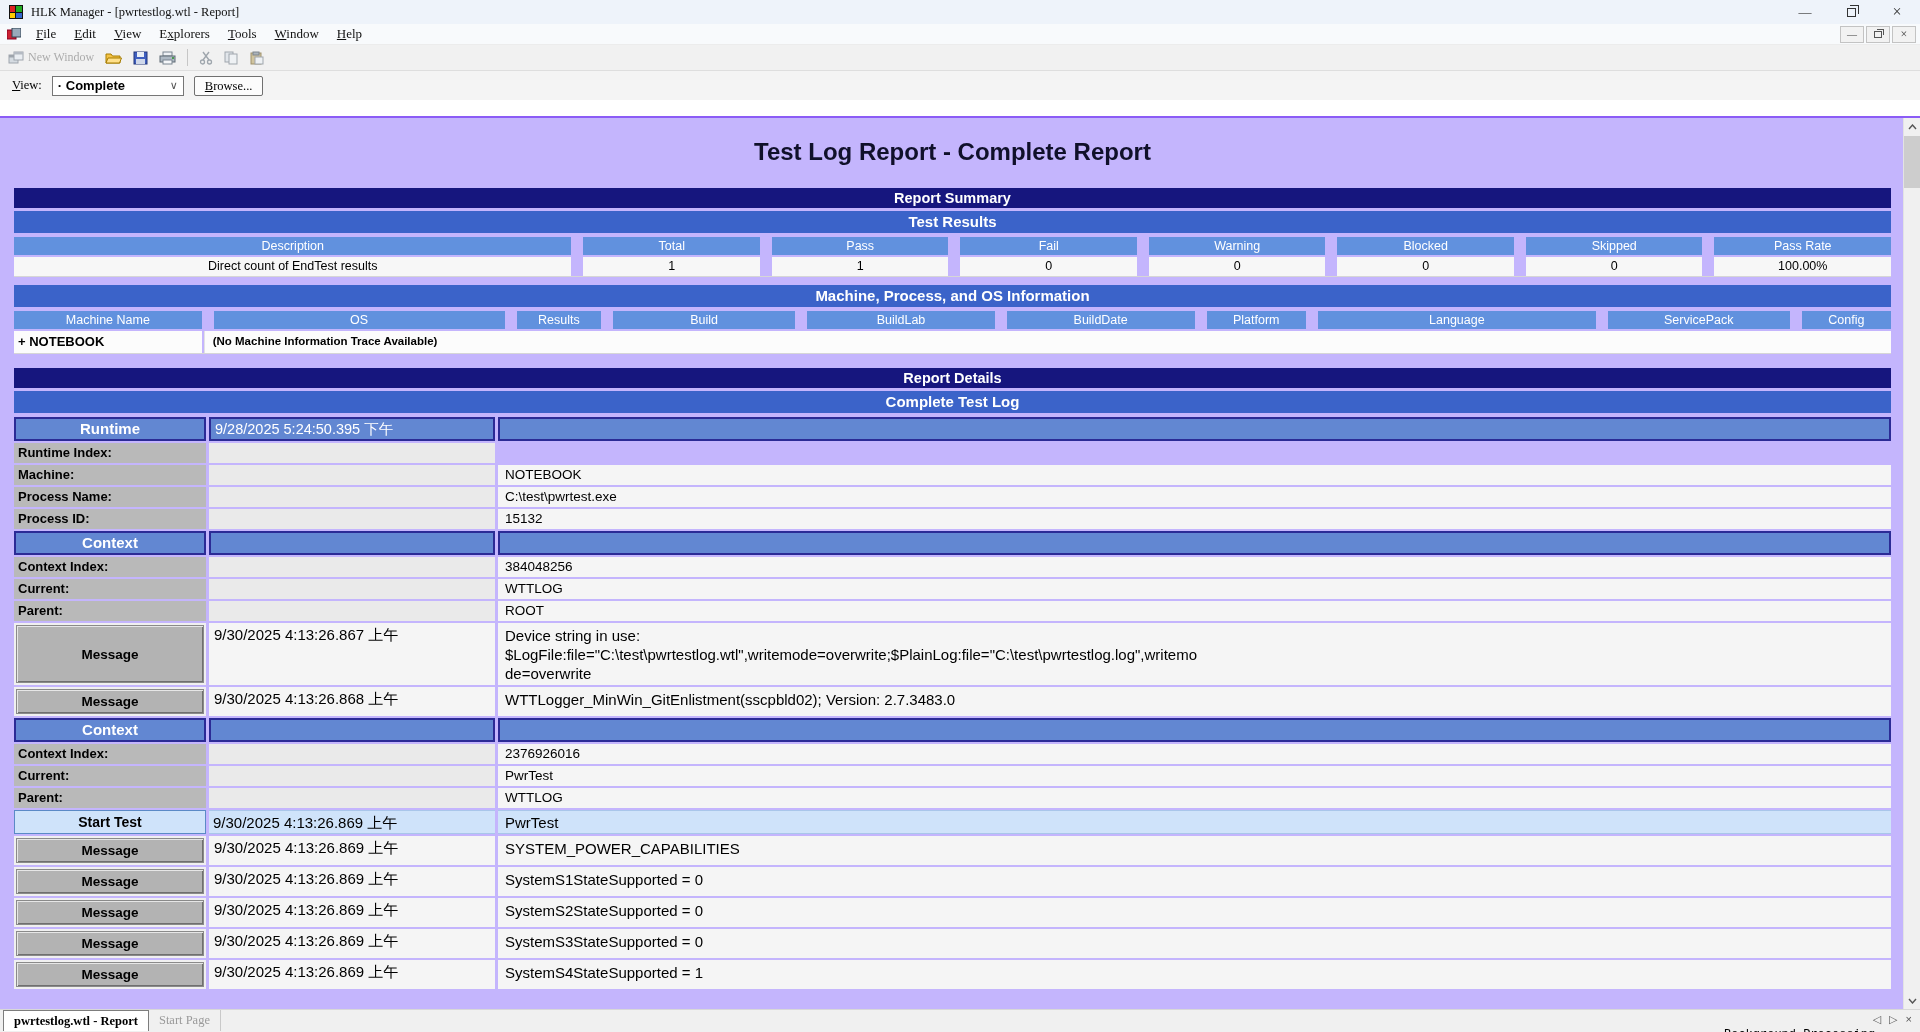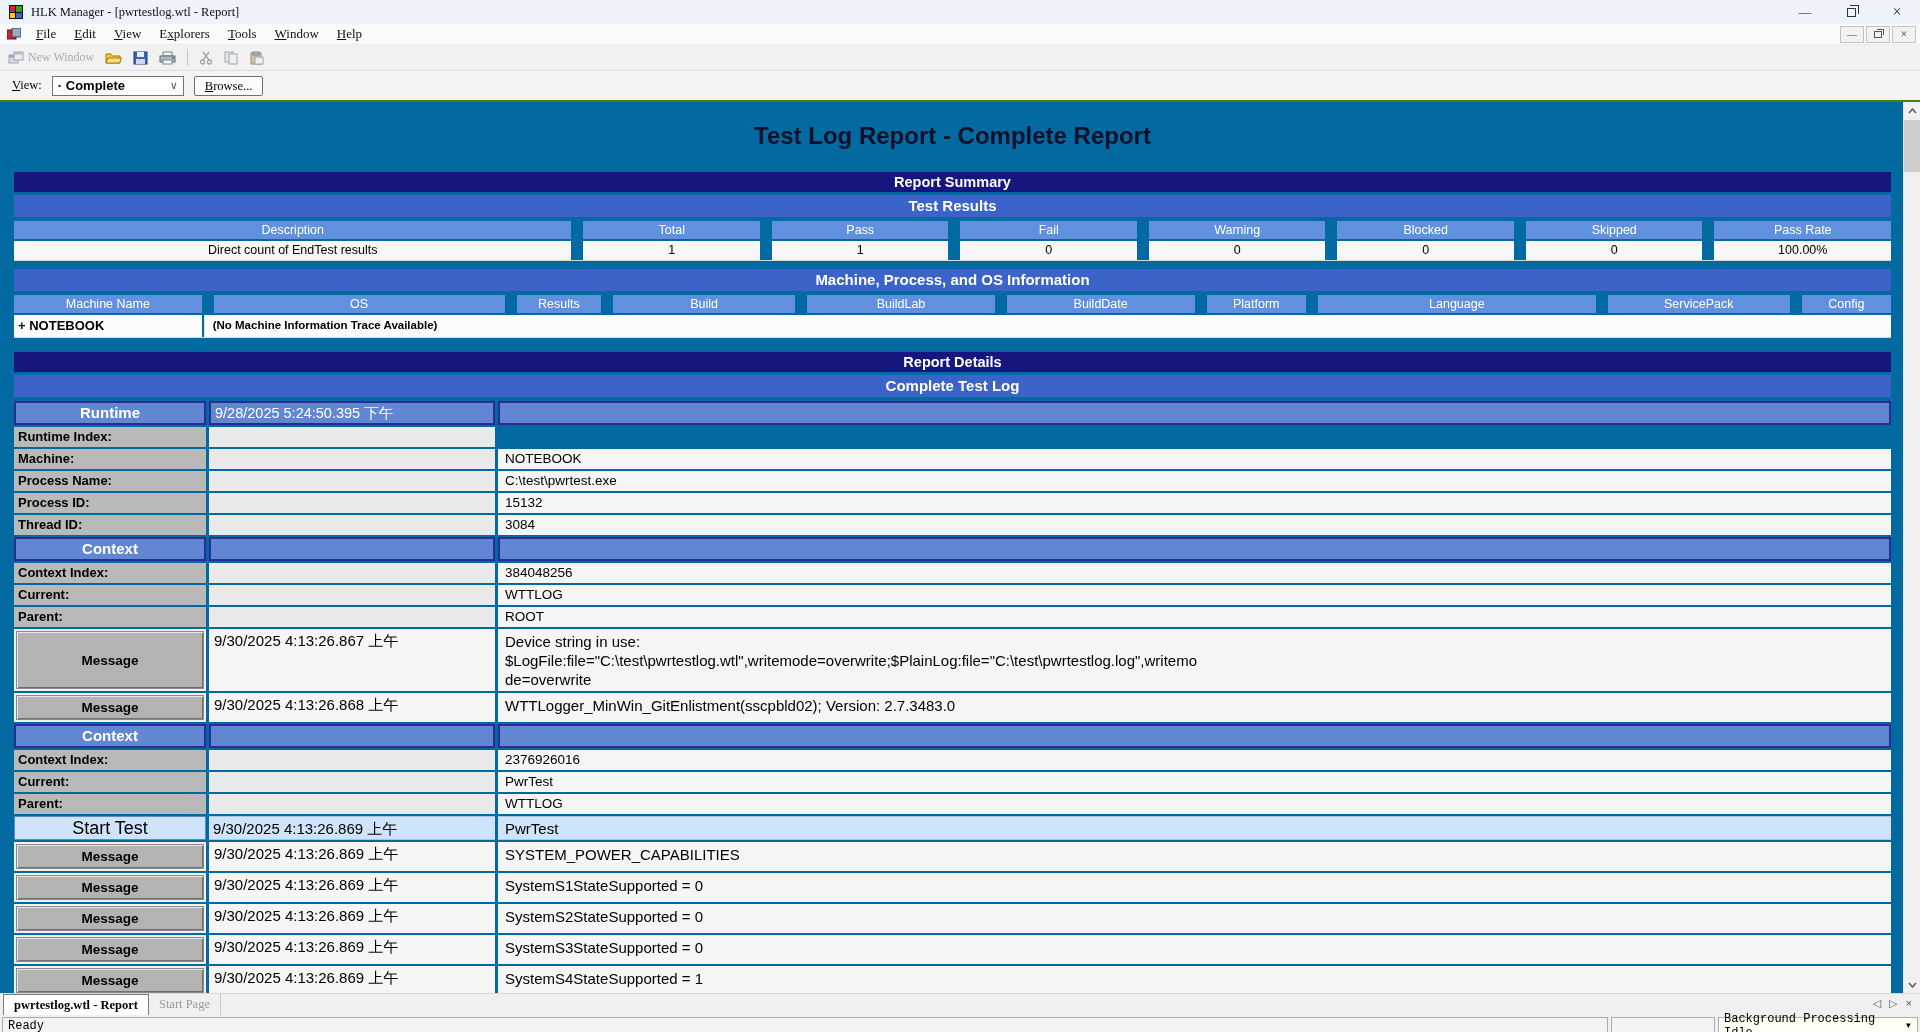--- a/index.html
+++ b/index.html
@@ -40,21 +40,21 @@
   .viewbar { height:29px; background:#f4f4f4; display:flex; align-items:center;
              padding-left:12px; gap:10px; font:12.5px "Liberation Serif", serif; }
   .combo { width:132px; height:20px; border:1px solid #767676; background:#fff;
            display:flex; align-items:center; justify-content:space-between; padding:4px 5px;
            font:bold 13px "Liberation Sans", sans-serif; }
   .combo .chev { font-weight:normal; font-size:11px; color:#555; }
   .browse { height:20px; border:1px solid #707070; background:#fcfcfc; padding:1px 10px 0 10px;
             font:12.5px "Liberation Serif", serif; border-radius:2px; }
 
   
-  .content-wrap { height:893px; border-top:2px solid #4d7c0f; display:flex; background:#0369a1; }
+  .content-wrap { height:893px; border-top:2px solid #8b5cf6; display:flex; background:#c4b5fd;margin-top:16px; }
   .content { flex:1; overflow:hidden; padding:0 12px 0 14px; }
 
   .vscroll { width:17px; background:#f0f0f0; border-left:1px solid #e3e3e3;
              display:flex; flex-direction:column; align-items:stretch; }
   .varrow { height:17px; display:flex; align-items:center; justify-content:center; }
   .vthumb { height:52px; background:#cdcdcd; margin:1px 0; }
   .vfill { flex:1; }
 
   h1.report-title { text-align:center; font-size:24px; font-weight:bold; color:#10102a;
                     margin:20px 0 22px 0; }
@@ -90,21 +90,21 @@
   .msg .btnwrap { background:#f0f0f0; padding:2px; }
   .msg-btn { height:100%; min-height:24px; background:#b3b3b3; border:1px solid #8a8a8a;
              box-shadow:inset 1px 1px 0 #e6e6e6, inset -1px -1px 0 #6f6f6f;
              display:flex; align-items:center; justify-content:center;
              font-weight:bold; font-size:13.5px; color:#000; }
   .msg .t { background:#f5f5f5; font-size:15px; padding:3px 0 0 5px; }
   .msg .x { background:#f5f5f5; font-size:15px; padding:3px 0 2px 7px;
             white-space:pre-line; line-height:19px; }
   .msg { min-height:29px; }
   .start .cell { background:#cfe3fa; height:24px; border-top:1px solid #a9c6ea; border-bottom:1px solid #a9c6ea; }
-  .start .s-label { font-weight:normal; font-size:18px; text-align:center; line-height:22px;
+  .start .s-label { font-weight:bold; font-size:14px; text-align:center; line-height:22px;
                     border:1px solid #5b8ac6; color:#000; }
   .start .s-time { font-size:15px; line-height:23px; padding-left:4px; }
   .start .s-text { font-size:15px; line-height:23px; padding-left:7px; }
 
   
   .tabstrip { height:23px; background:#f0f0f0; display:flex; align-items:flex-start;
               border-top:1px solid #d8d8d8; padding-left:3px; }
   .tab { height:21px; padding:3px 10px 0 10px; font:12.5px "Liberation Serif", serif; color:#9a9a9a;
          border-right:1px solid #c9c9c9; }
   .tab.active { background:#fff; border:1px solid #7d7d7d; border-bottom:none; font-weight:bold; color:#000; }
@@ -304,25 +304,20 @@
         <div class="row kv">
           <div class="k">Process Name:</div>
           <div class="m"></div>
           <div class="v">C:\test\pwrtest.exe</div>
         </div>
         <div class="row kv">
           <div class="k">Process ID:</div>
           <div class="m"></div>
           <div class="v">15132</div>
         </div>
-        <div class="row kv">
-          <div class="k">Thread ID:</div>
-          <div class="m"></div>
-          <div class="v">3084</div>
-        </div>
         <div class="row band">
           <div class="cell b-label">Context</div>
           <div class="cell b-time"></div>
           <div class="cell"></div>
         </div>
         <div class="row kv">
           <div class="k">Context Index:</div>
           <div class="m"></div>
           <div class="v">384048256</div>
         </div>

